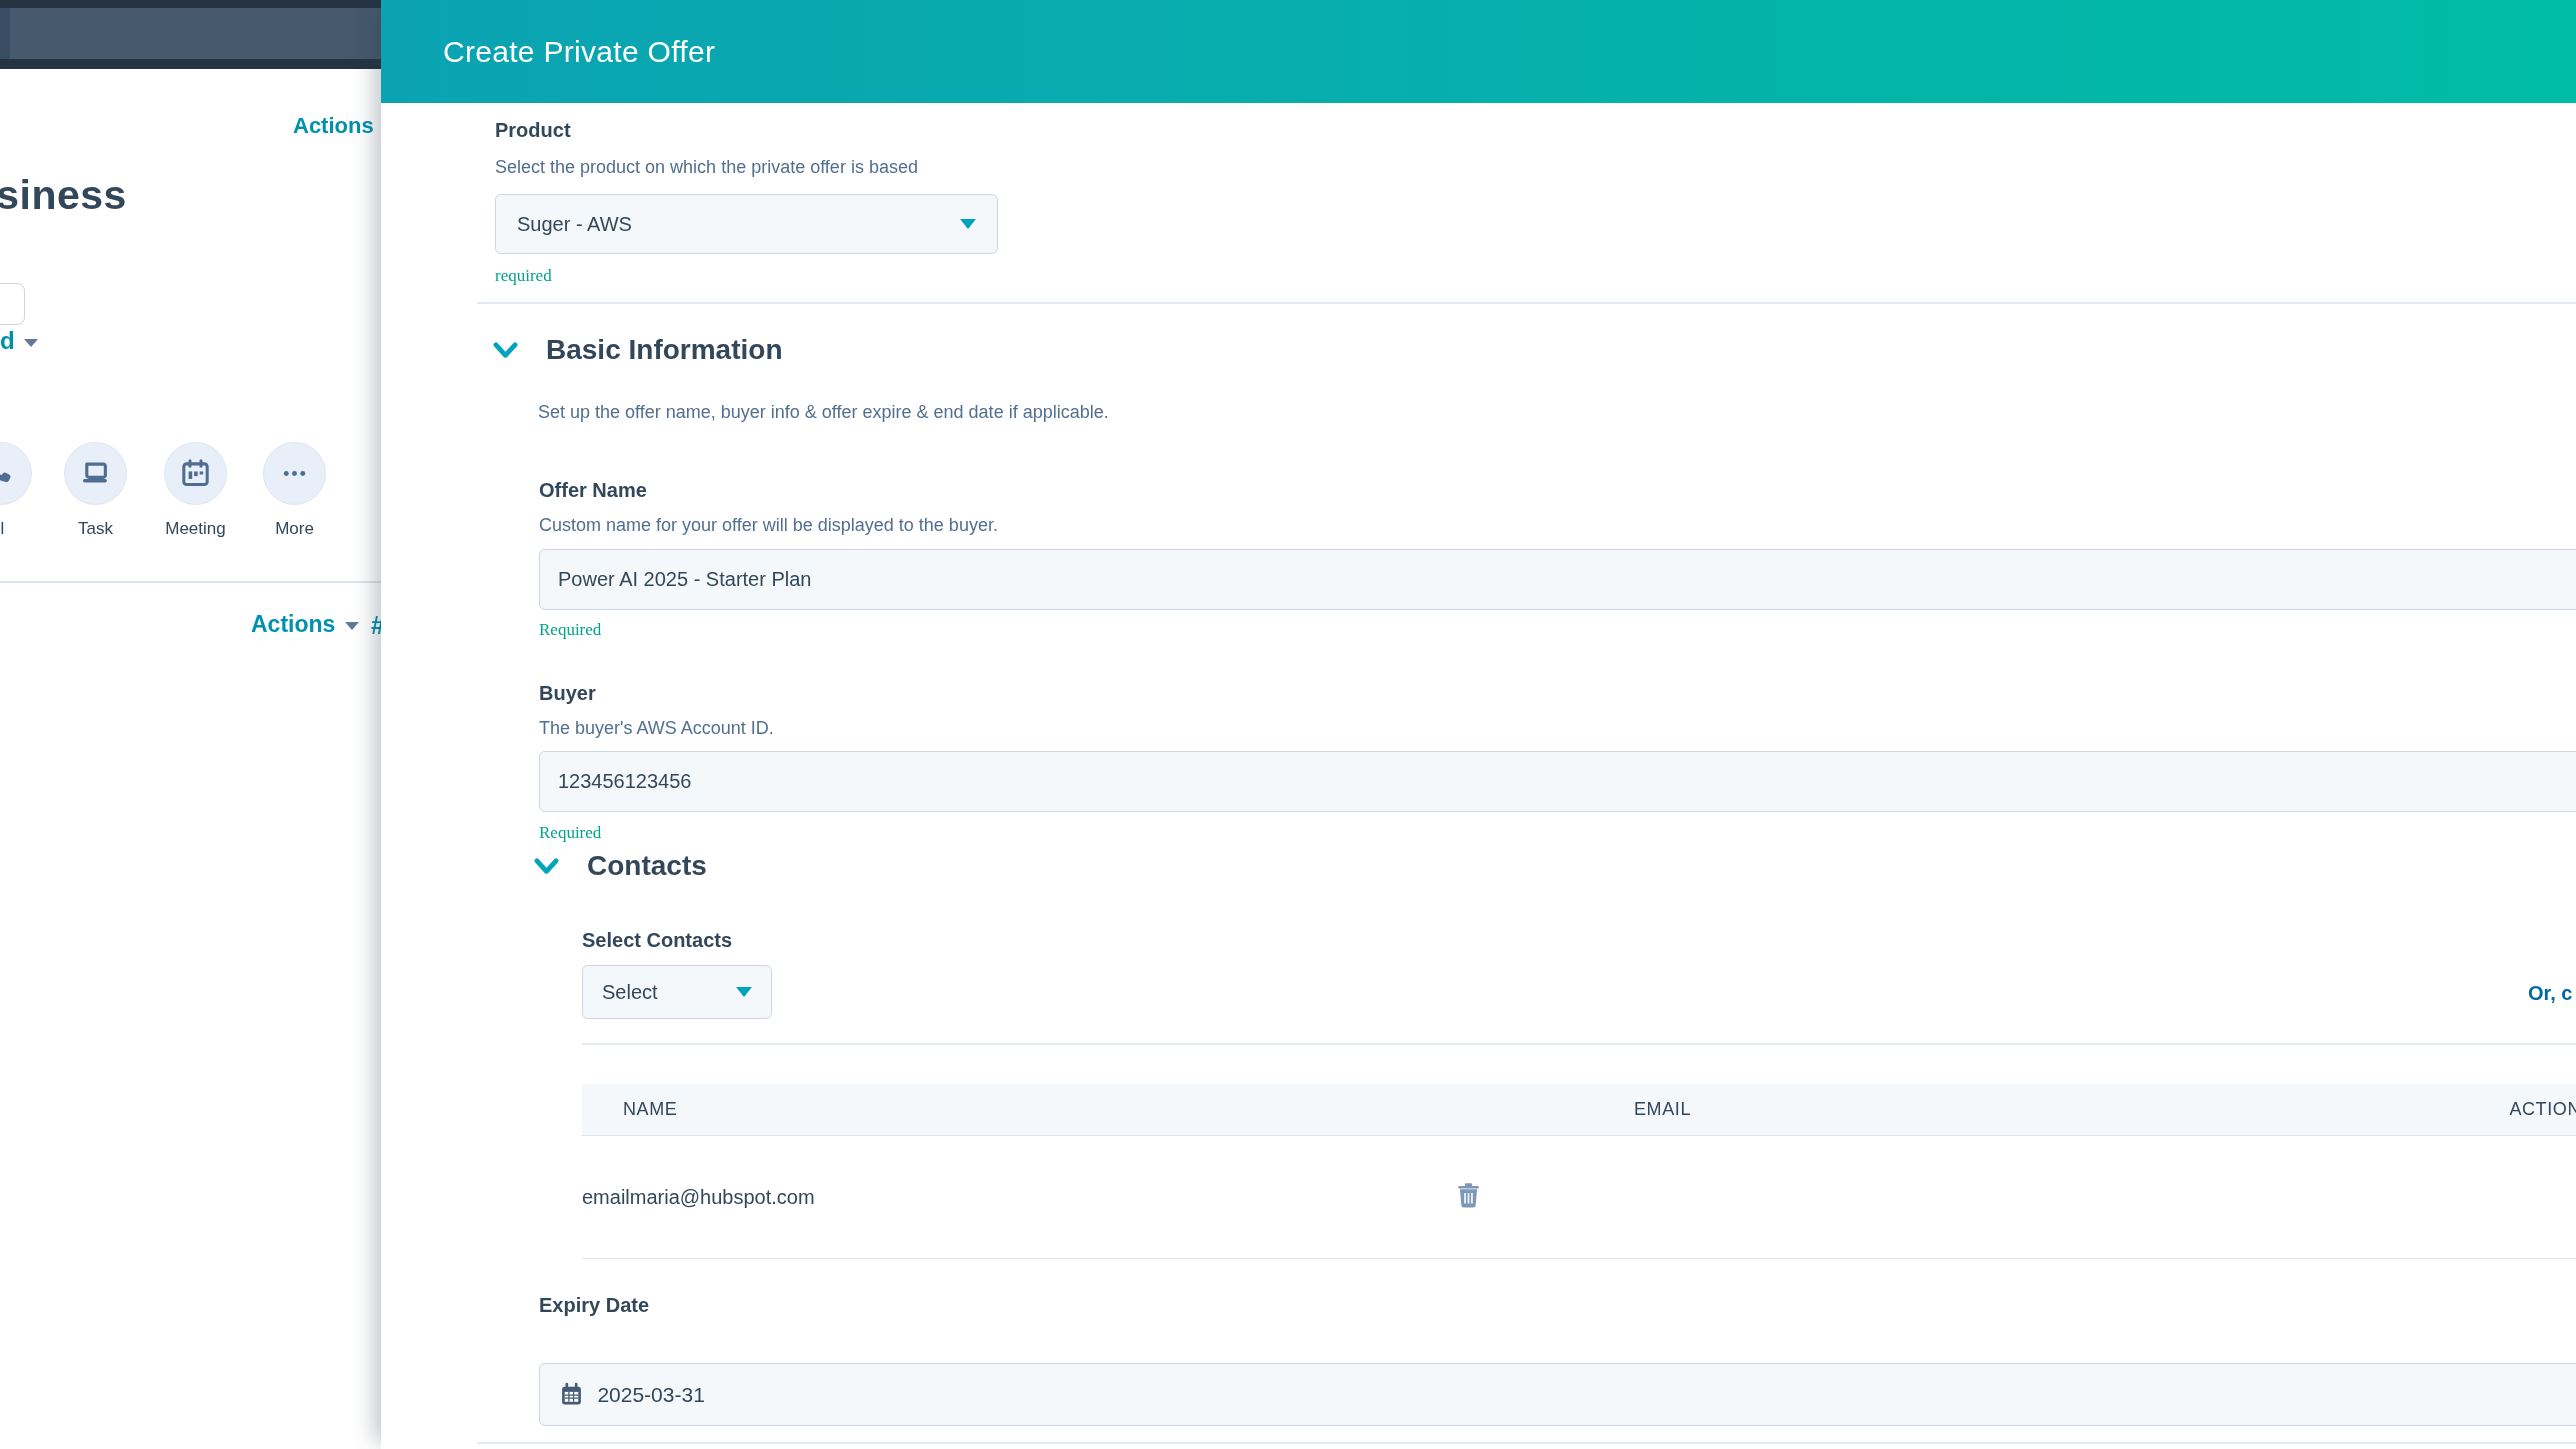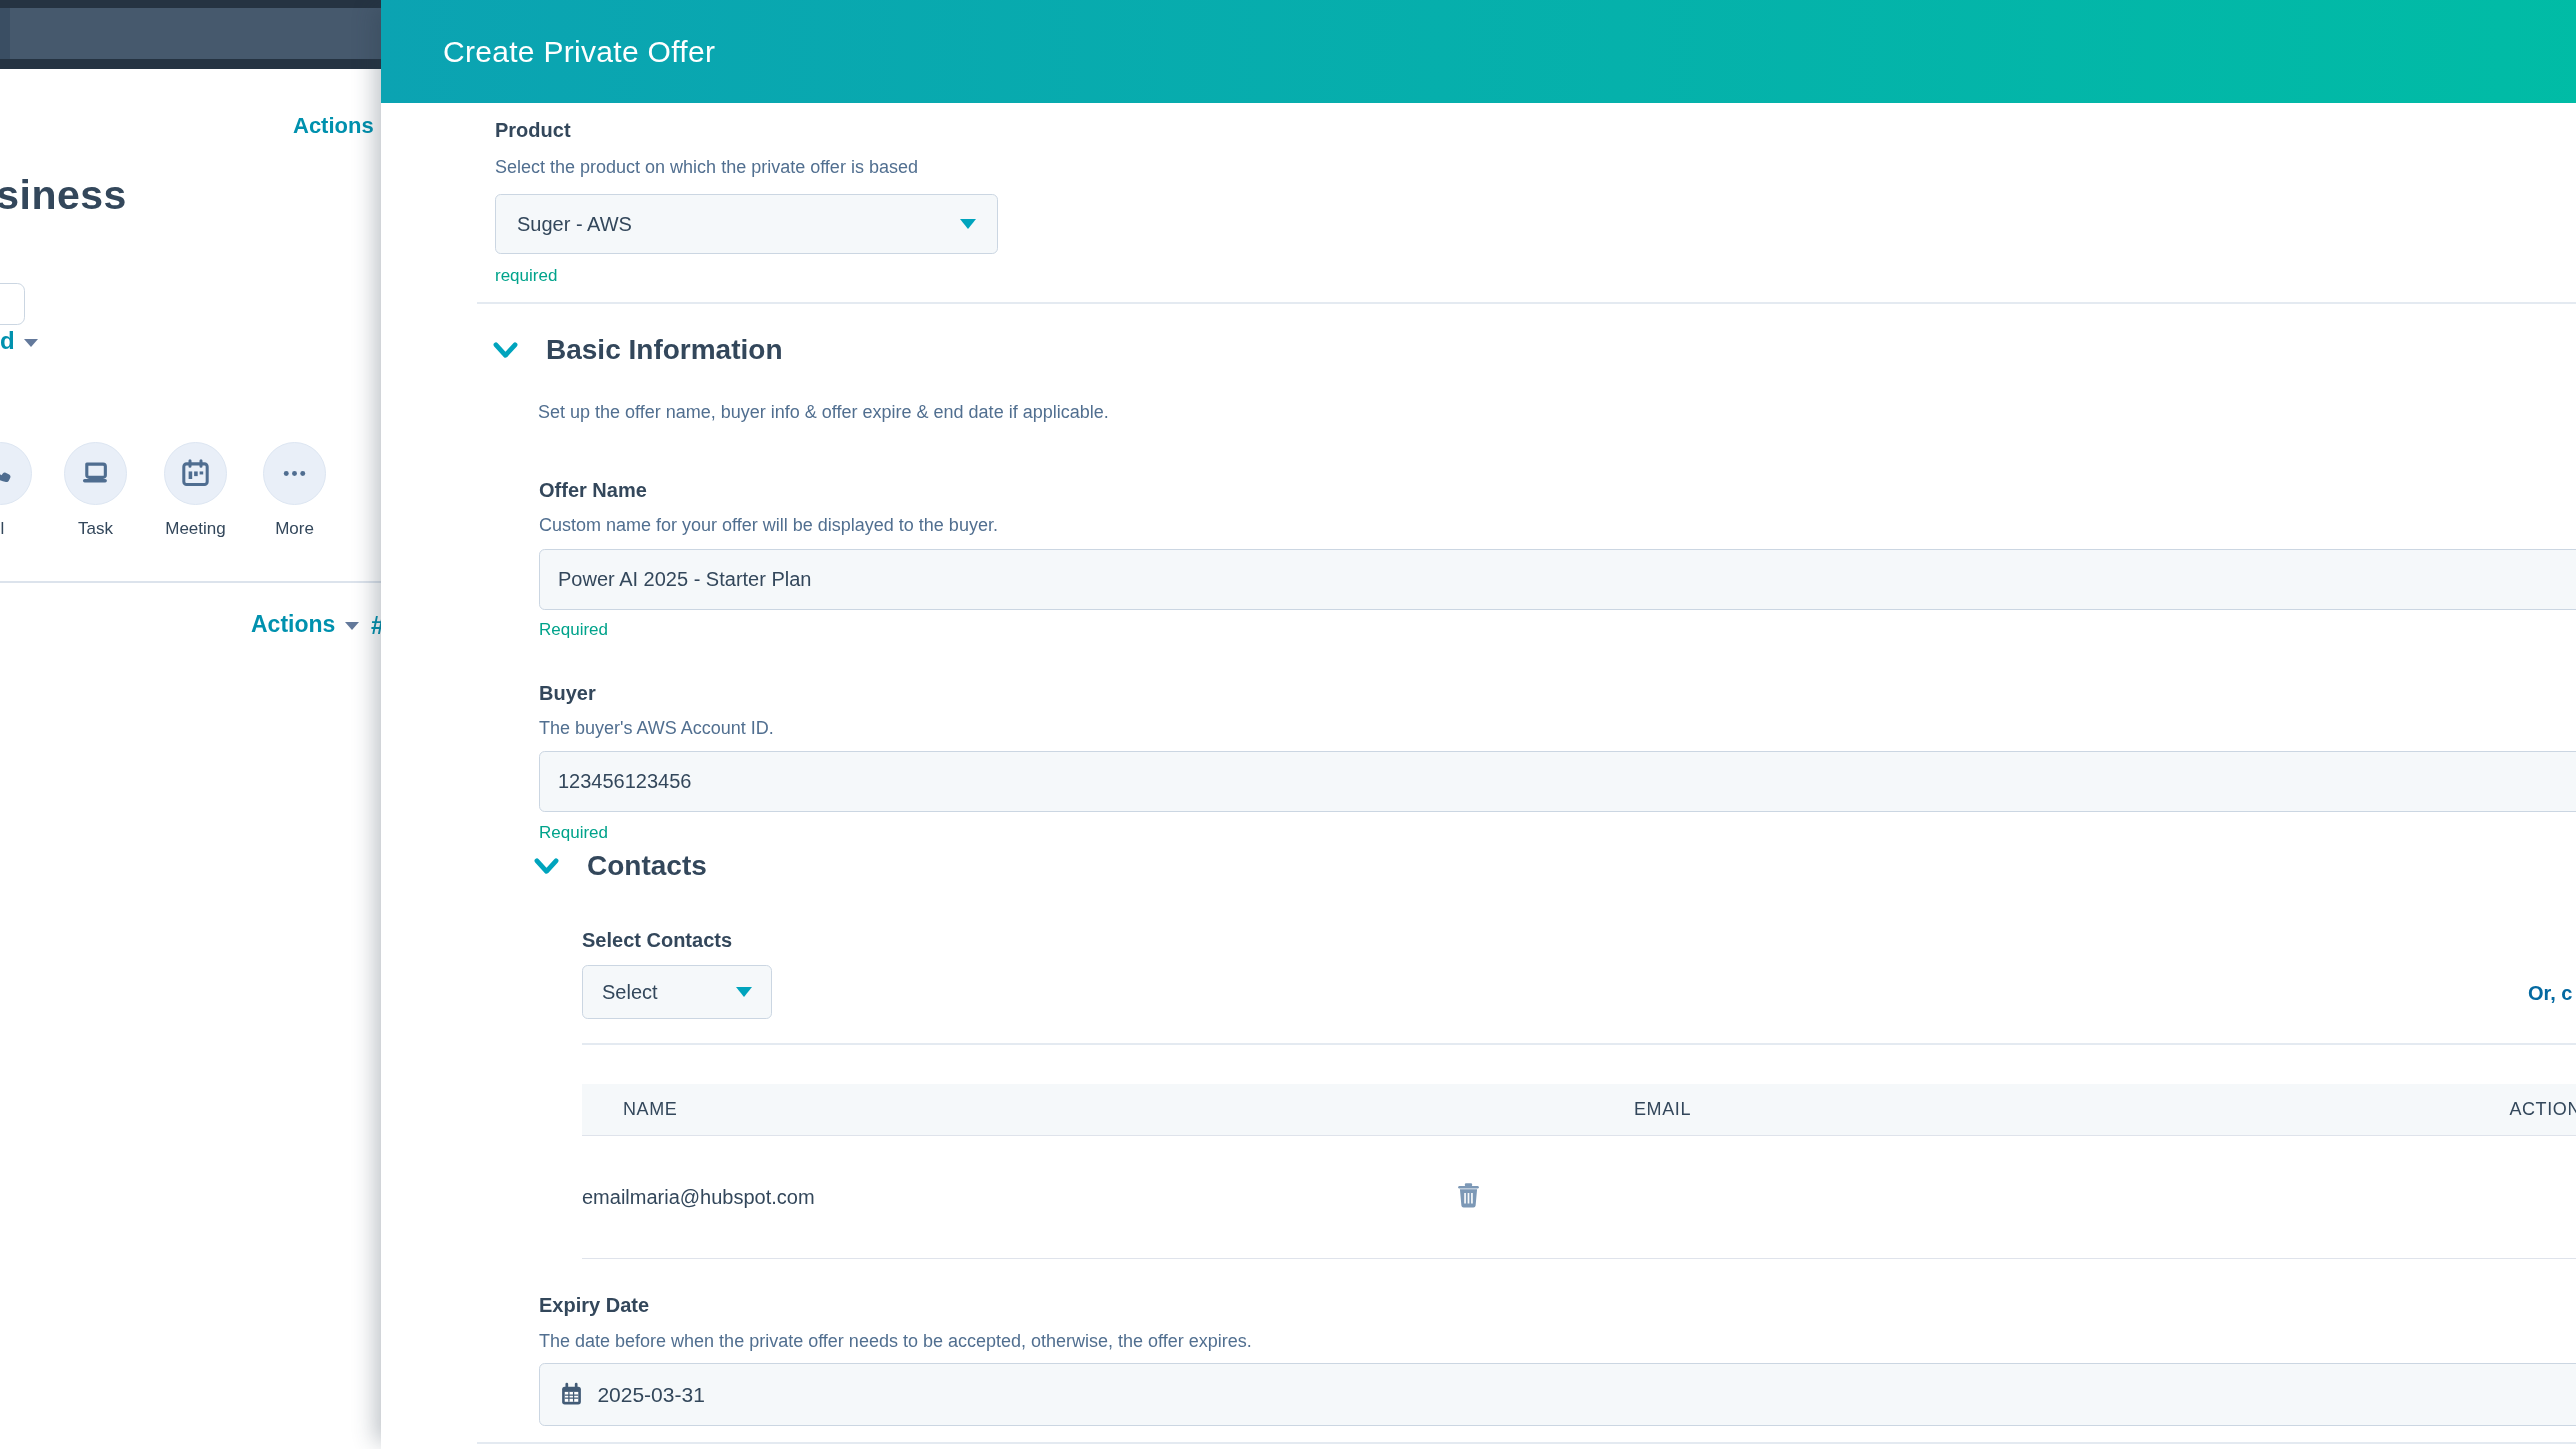--- a/index.html
+++ b/index.html
@@ -36,21 +36,21 @@
   
   .panel { position:absolute; left:381px; top:0; width:2297px; height:1449px; background:#fff;
            box-shadow:-11.5px 0 21px -5.7px rgba(41,56,73,.3); }
   .panel-header { position:absolute; left:0; top:0; width:2297px; height:103px;
                   background:linear-gradient(90deg,#0ba3b2 0%,#00bda5 100%);
                   display:flex; align-items:center; }
   .panel-title { margin-left:62px; font-size:30px; font-weight:400; color:#fff; letter-spacing:0.3px; }
 
   .field-label { font-size:20px; font-weight:700; color:#33475b; }
   .field-help  { font-size:18px; color:#516f90; }
-  .req { font-size:17px; color:#00a38b; }
+  .req { font-size:17px; color:#00a38b;font-family:Liberation Serif, serif; }
 
   .select-box { background:#f5f8fa; border:1.9px solid #cbd6e2; border-radius:5.7px;
                 display:flex; align-items:center; justify-content:space-between; cursor:pointer; }
   .select-box .sel-text { font-size:20px; color:#33475b; }
   .caret-teal { width:0; height:0; border-left:8.6px solid transparent; border-right:8.6px solid transparent;
                 border-top:10.5px solid #00a4bd; }
 
   .text-input { background:#f5f8fa; border:1.9px solid #cbd6e2; border-radius:5.7px;
                 font-size:20px; color:#33475b; font-family:"Liberation Sans",sans-serif;
                 padding-left:18px; outline:none; width:100%; }
@@ -226,21 +226,20 @@
               <rect x="1.6" y="3.2" width="16.8" height="2.1" rx="1" fill="#7c98b6"></rect>
               <rect x="7" y="1" width="6" height="2.4" rx="1" fill="#7c98b6"></rect>
               <path d="M7.2 9v8.5M10 9v8.5M12.8 9v8.5" stroke="#f5f8fa" stroke-width="1.4"></path>
             </svg>
           </span>
         </div>
       </div>
     </div>
 
     <div style="position:absolute; left:158px; top:1294px;" class="field-label">Expiry Date</div>
-    <div style="position:absolute; left:158px; top:1331px;" class="field-help">The date before when the private offer needs to be accepted, otherwise, the offer expires.</div>
     <div class="date-input">
       <svg style="margin-left:19px;" width="25" height="25" viewBox="0 0 24 24">
         <rect x="3" y="4.5" width="18" height="17" rx="2.5" fill="#425b76"></rect>
         <path d="M7.5 2v4M16.5 2v4" stroke="#425b76" stroke-width="2.6" stroke-linecap="round"></path>
         <rect x="5.5" y="9.5" width="13" height="9.5" fill="#fff"></rect>
         <path d="M5.5 12.5h13M5.5 15.5h13M9.5 9.5v9.5M14 9.5v9.5" stroke="#425b76" stroke-width="1.2"></path>
       </svg>
       <span class="date-text">2025-03-31</span>
     </div>
 

